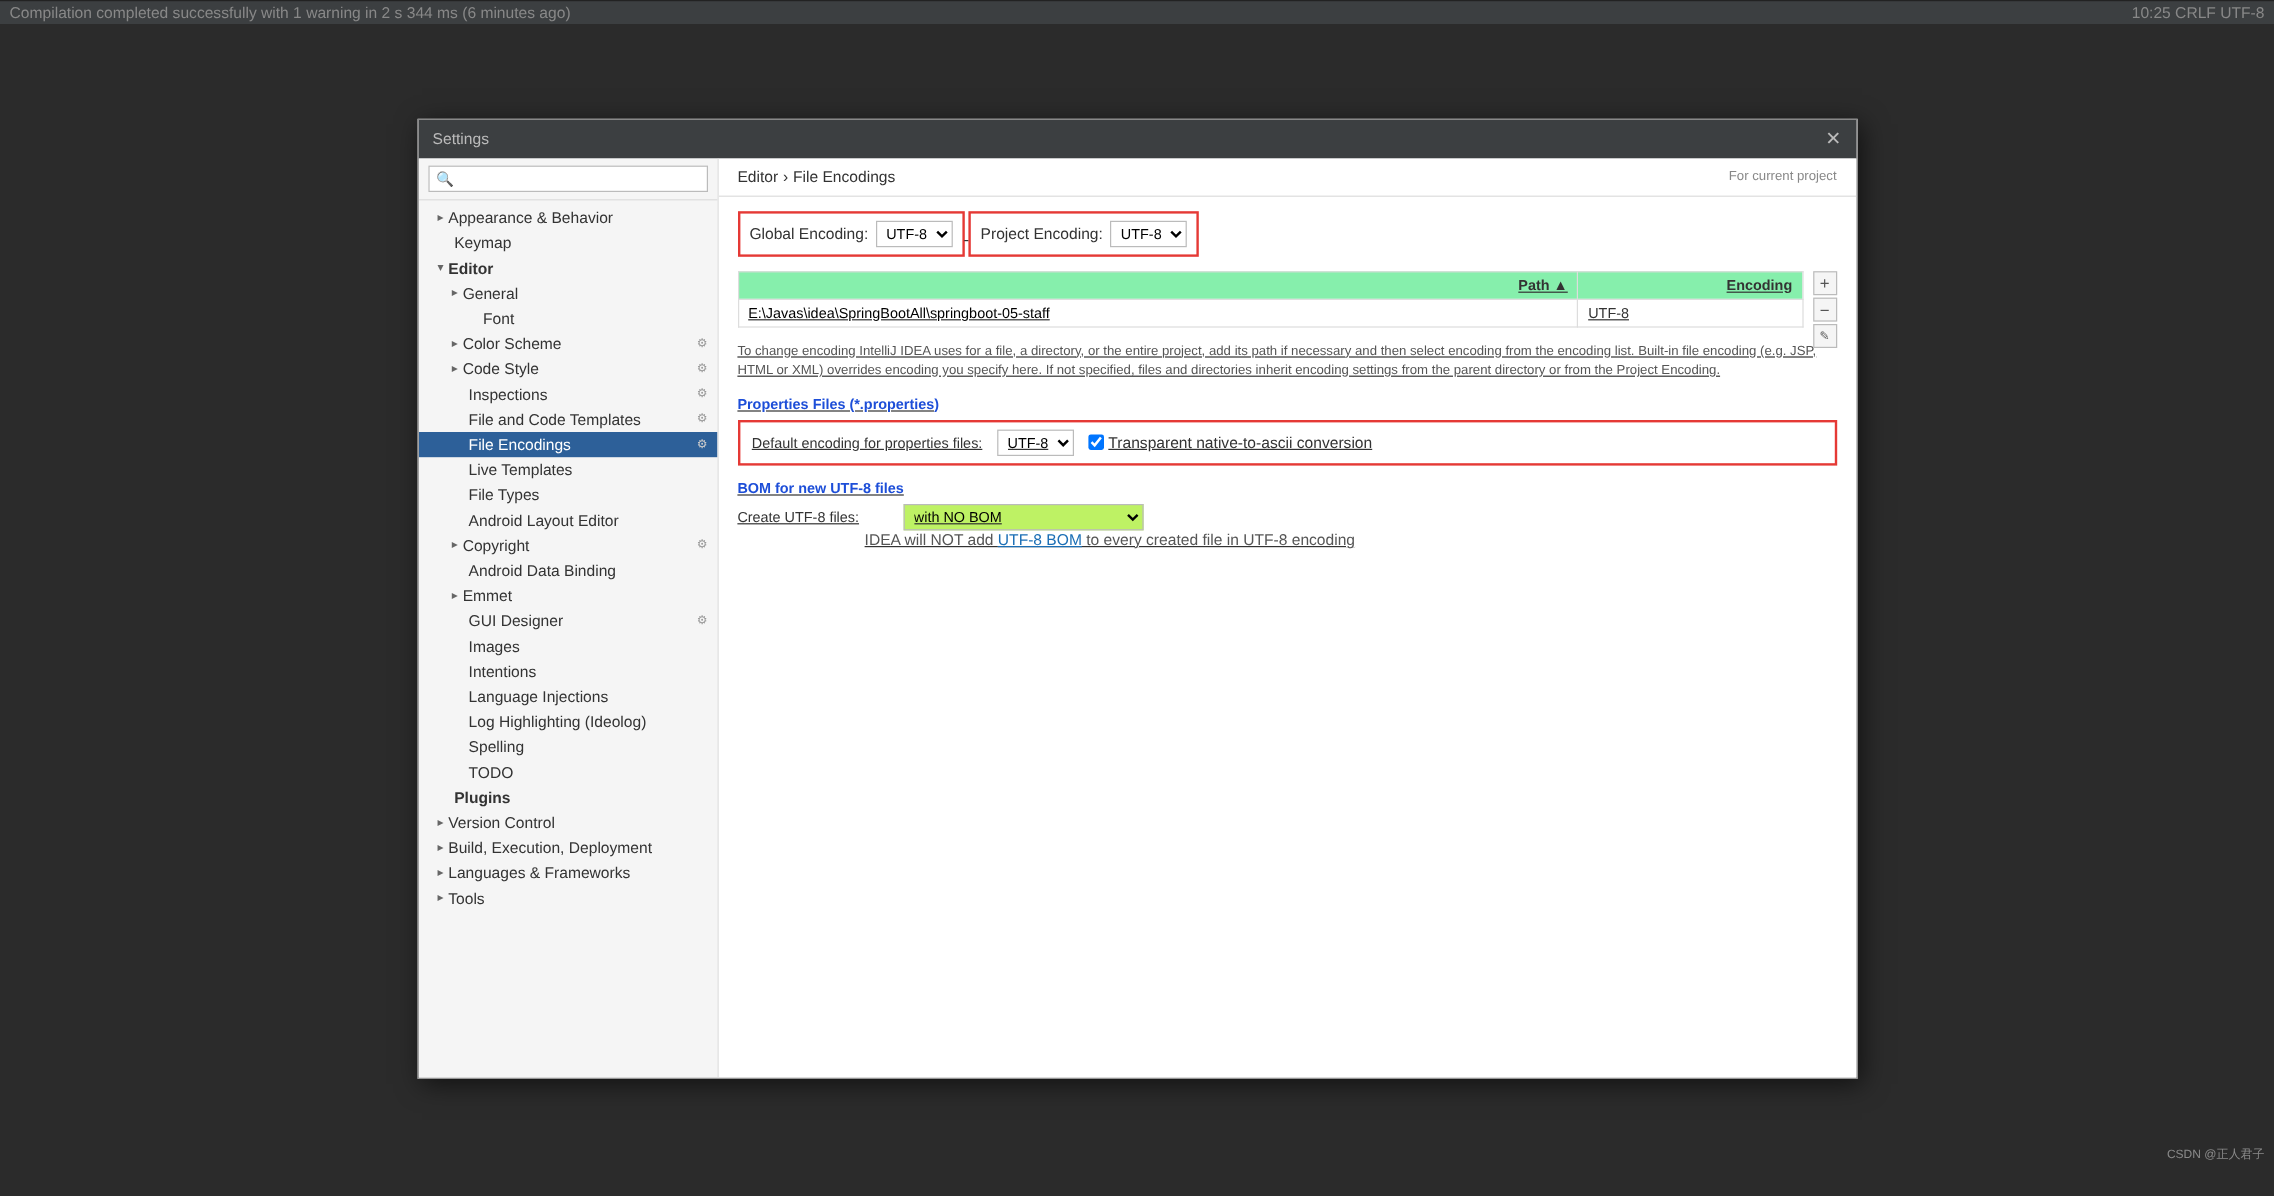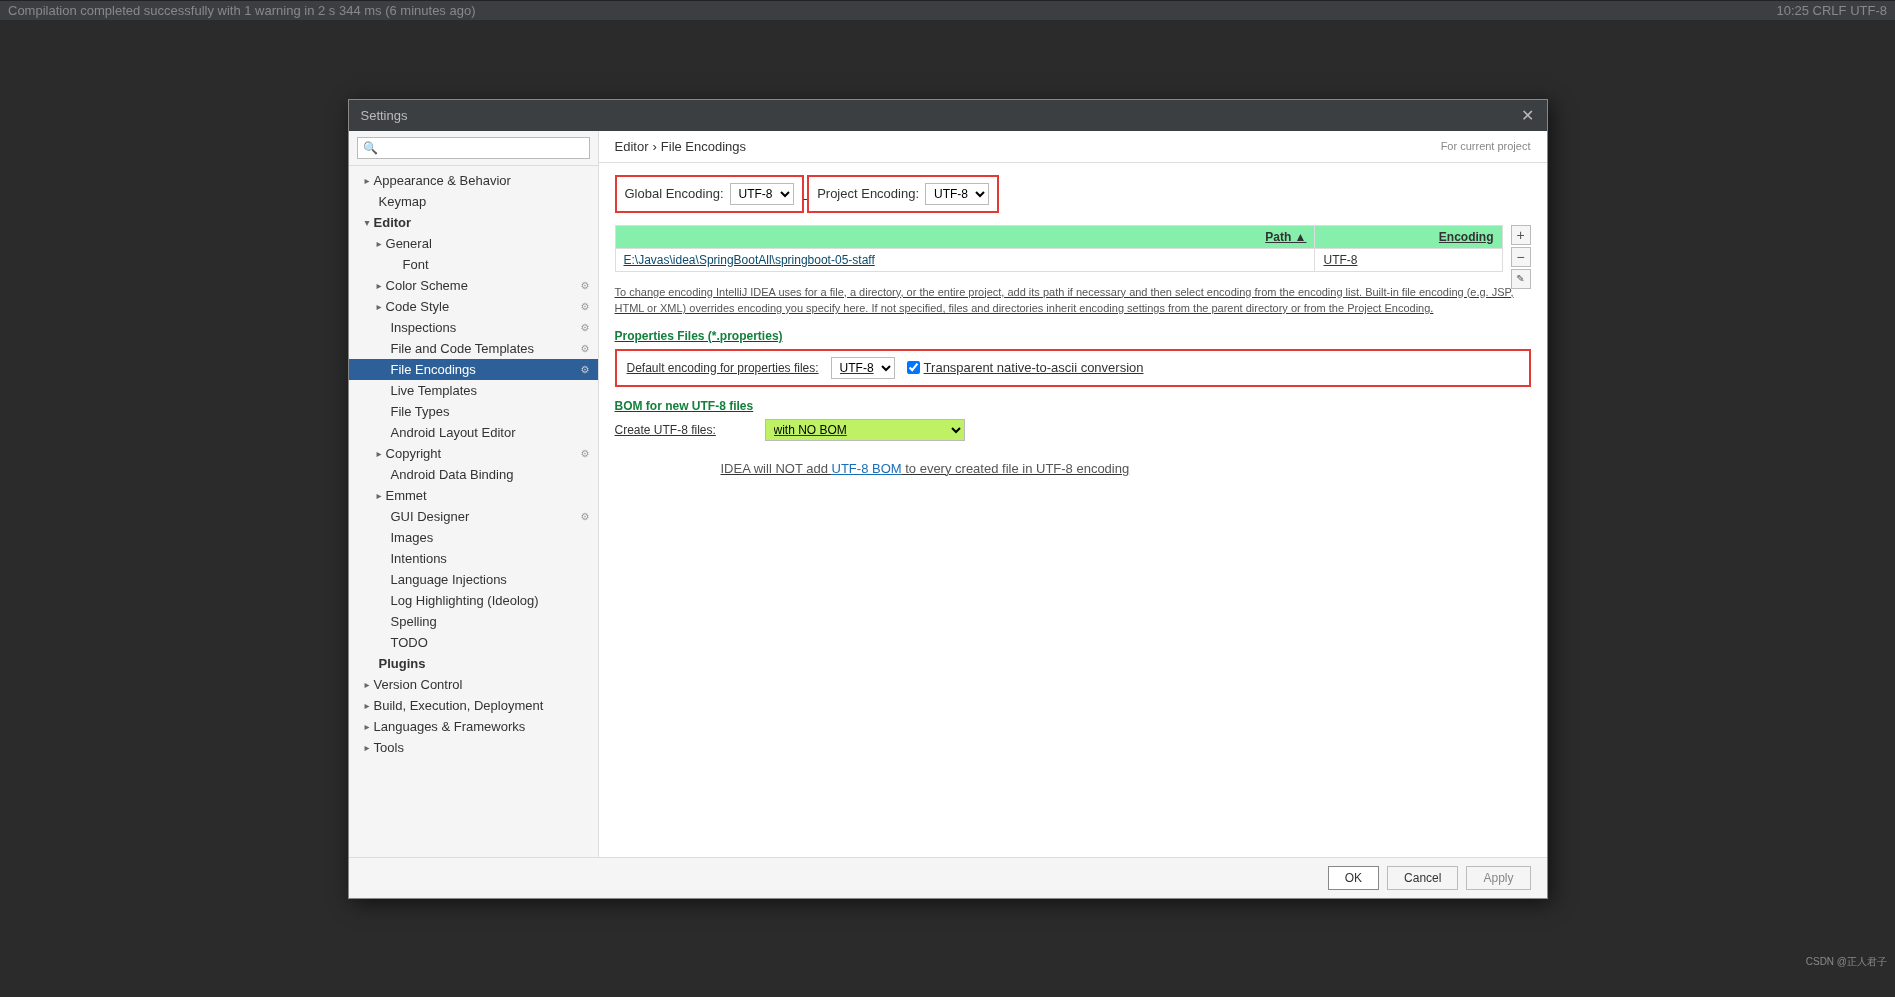--- a/index.html
+++ b/index.html
@@ -160,21 +160,21 @@
       text-align: right;
       font-size: 12px;
       color: #333;
     }
     .encoding-table td {
       border: 1px solid #ddd;
       padding: 4px 8px;
       font-size: 12px;
       color: #333;
     }
-    .encoding-table .path-cell { color: #0c4a6e; }
+    .encoding-table .path-cell { color: #000000; }
     .table-area {
       position: relative;
       margin-bottom: 8px;
     }
     .table-btn {
       width: 20px;
       height: 20px;
       border: 1px solid #bbb;
       background: #f5f5f5;
       cursor: pointer;
@@ -190,21 +190,21 @@
       color: #555;
       line-height: 1.5;
       margin: 12px 0;
       border: 0;
     }
 
     
     .section-title {
       font-size: 12px;
       font-weight: bold;
-      color: #15803d;
+      color: #1d4ed8;
       margin-bottom: 6px;
     }
     .properties-box {
       border: 2px solid #e53935;
       padding: 6px 10px;
       display: flex;
       align-items: center;
       gap: 12px;
       margin-bottom: 12px;
     }
@@ -215,22 +215,22 @@
       gap: 4px;
       font-size: 12px;
       color: #333;
     }
 
     
     .bom-section { margin-top: 12px; }
     .bom-row {
       display: flex;
       align-items: center;
-      gap: 20px;
-      margin-bottom: 20px;
+      gap: 8px;
+      margin-bottom: 0;
     }
     .bom-row label { font-size: 12px; color: #333; min-width: 130px; }
     .bom-select {
       border: 1px solid #bbb;
       padding: 2px 4px;
       font-size: 12px;
       background: #bef264;
       cursor: pointer;
       min-width: 200px;
     }
@@ -511,25 +511,20 @@
             </div>
             <div class="bom-info">
               <span>IDEA will NOT add </span><span class="link">UTF-8 BOM</span><span> to every created file in UTF-8 encoding</span>
             </div>
           </div>
 
         </div>
       </div>
     </div>
 
-    <div class="dialog-footer">
-      <button class="footer-btn primary">OK</button>
-      <button class="footer-btn">Cancel</button>
-      <button class="footer-btn apply">Apply</button>
-    </div>
   </div>
 </div>
 
 <div class="status-bar">
   <span>Compilation completed successfully with 1 warning in 2 s 344 ms (6 minutes ago)</span>
   <span>10:25  CRLF  UTF-8</span>
 </div>
 
 <div class="watermark">CSDN @正人君子</div>
 

